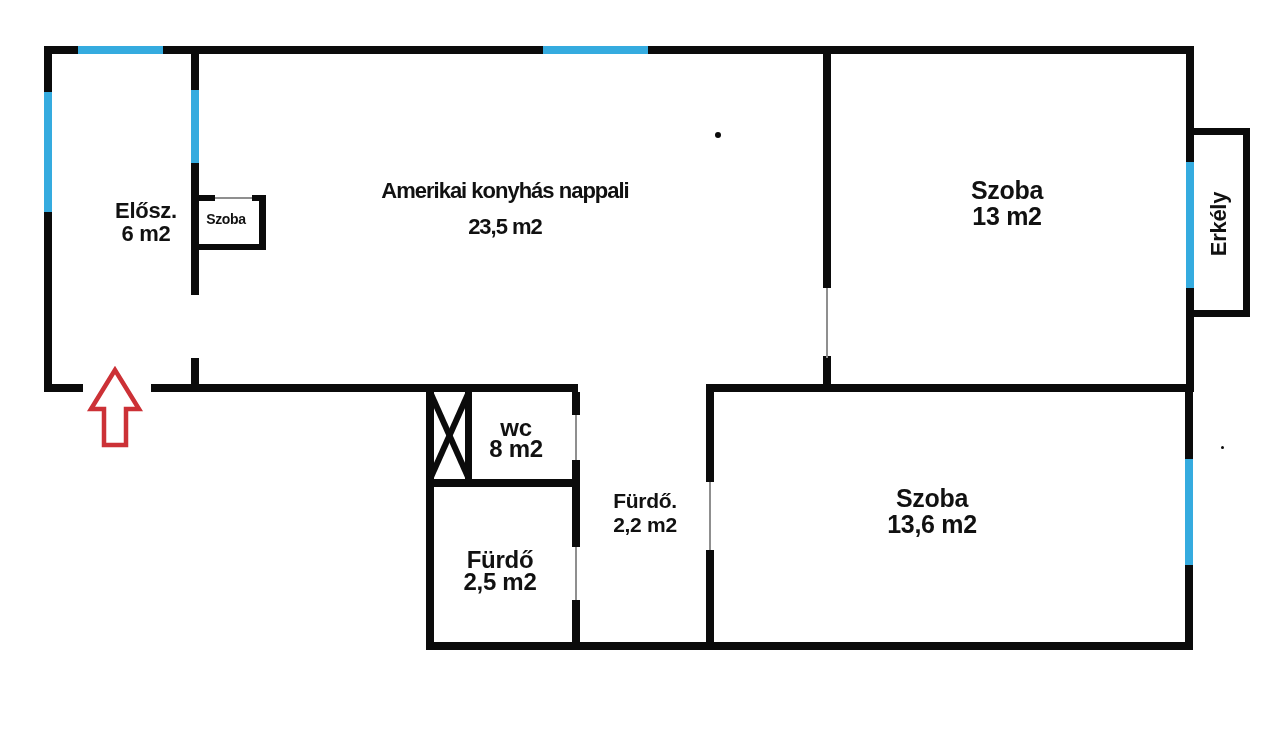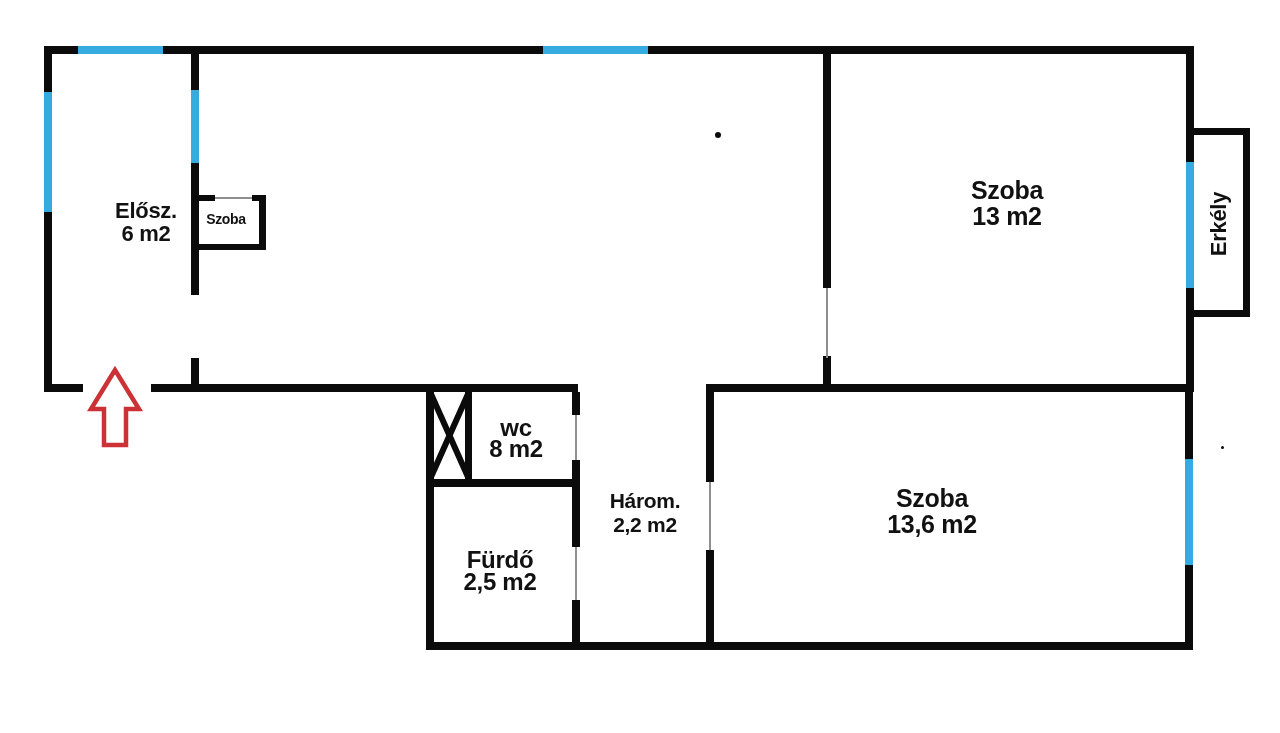--- a/index.html
+++ b/index.html
@@ -99,37 +99,41 @@
 
   <div class="lbl lbl-eloszoba" style="left:118px;top:222px;">
     <span>Elősz.</span>
     <span>6 m2</span>
   </div>
 
   <div class="lbl lbl-kamra" style="left:226px;top:219px;">
     <span>Szoba</span>
   </div>
 
+  <div class="lbl lbl-nappali" style="left:505px;top:209px;">
+    <span>Amerikai konyhás nappali</span>
+    <span>23,5 m2</span>
+  </div>
 
   <div class="lbl lbl-szoba1" style="left:1007px;top:203px;">
     <span>Szoba</span>
     <span>13 m2</span>
   </div>
 
   <div class="lbl lbl-erkely" style="left:1219px;top:224px;">
     <span>Erkély</span>
   </div>
 
   <div class="lbl lbl-wc" style="left:516px;top:438px;">
     <span>wc</span>
     <span>8 m2</span>
   </div>
 
   <div class="lbl lbl-kozl" style="left:645px;top:513px;">
-    <span>Három.</span>
+    <span>Fürdő.</span>
     <span>2,2 m2</span>
   </div>
 
   <div class="lbl lbl-furdo" style="left:500px;top:571px;">
     <span>Fürdő</span>
     <span>2,5 m2</span>
   </div>
 
   <div class="lbl lbl-szoba2" style="left:932px;top:511px;">
     <span>Szoba</span>

